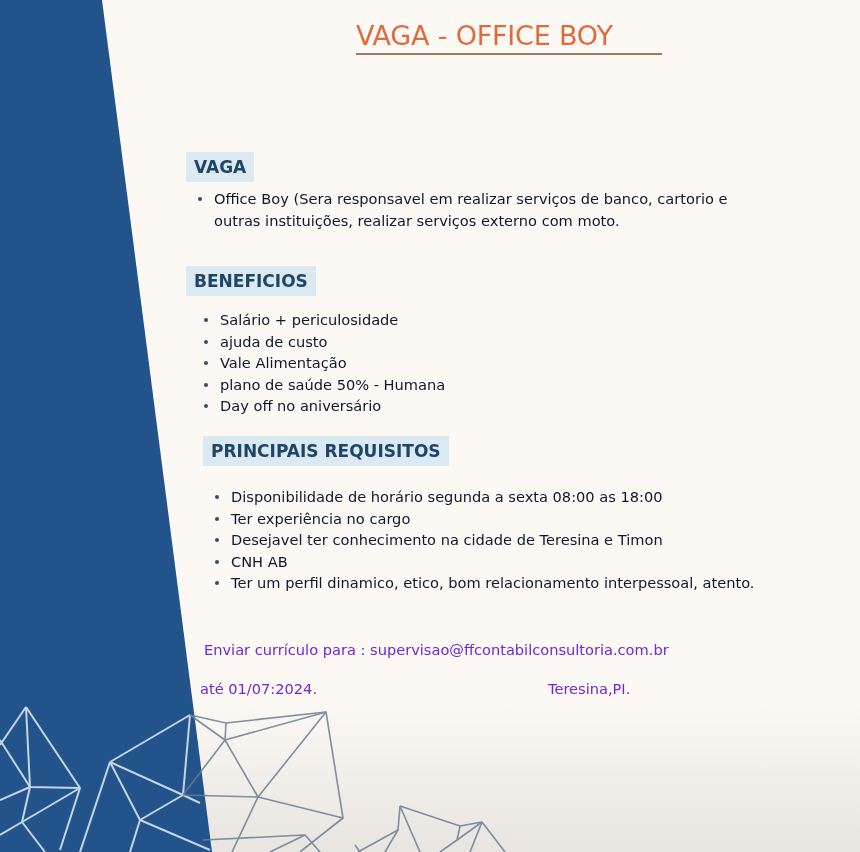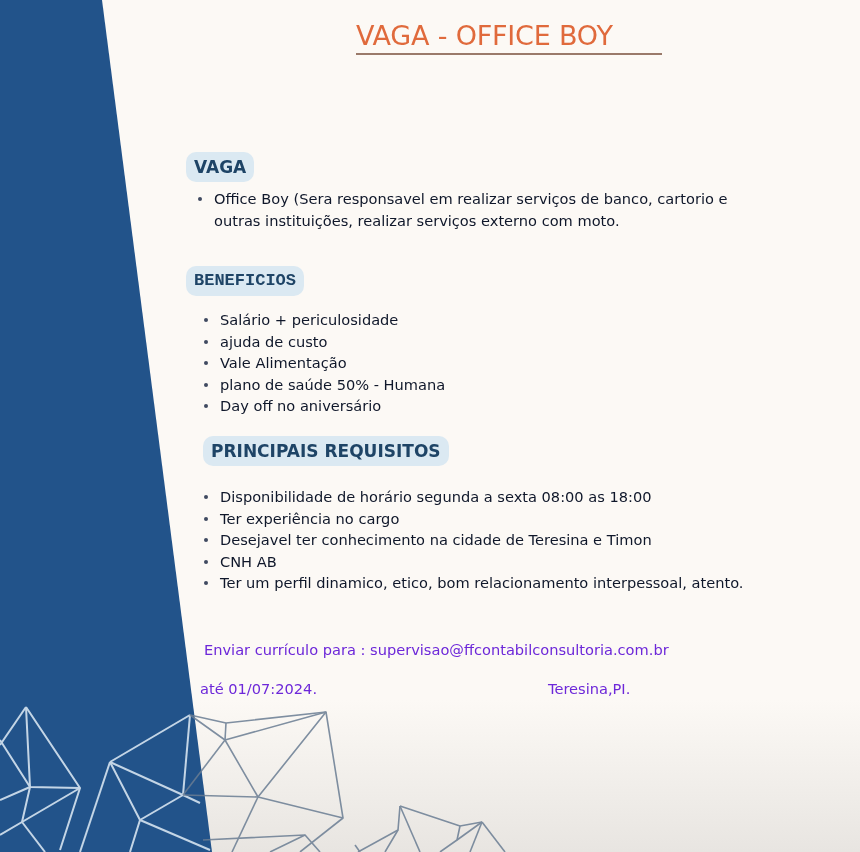--- a/index.html
+++ b/index.html
@@ -15,21 +15,21 @@
     .blue-panel { position: absolute; left: 0; top: 0; width: 860px; height: 852px; }
     .geo { position: absolute; left: 0; top: 0; width: 860px; height: 852px; }
     .title {
       position: absolute; left: 356px; top: 20px; width: 306px;
       font-family: "DejaVu Sans", sans-serif; font-weight: normal;
       font-size: 27px; color: #e06a3c; letter-spacing: -0.2px;
       white-space: nowrap;
       border-bottom: 2px solid #9a7a6a; padding-bottom: 1px; line-height: 32px;
     }
     .pill {
-      position: absolute; background: #dbe9f2; border-radius: 10px;
+      position: absolute; background: #dbe9f2; border-radius: 0;
       color: #1e4466; font-weight: bold; font-size: 17px; line-height: 30px;
       padding: 0 8px;
     }
     .list {
       position: absolute; margin: 0; padding: 0; list-style: none;
       color: #0f172a; font-size: 14.6px; line-height: 21.5px;
     }
     .list li { position: relative; padding-left: 20px; }
     .list li::before {
       content: ""; position: absolute; left: 4px; top: 9px;
@@ -89,31 +89,31 @@
   </g>
 </svg>
 
 <div class="title">VAGA - OFFICE BOY</div>
 
 <div class="pill" style="left:186px; top:152px;">VAGA</div>
 <ul class="list" style="left:194px; top:188px; width:560px;">
   <li>Office Boy (Sera responsavel em realizar serviços de banco, cartorio e outras instituições, realizar serviços externo com moto.</li>
 </ul>
 
-<div class="pill" style="left:186px; top:266px;font-family:Liberation Mono, monospace;">BENEFICIOS</div>
+<div class="pill" style="left:186px; top:266px;">BENEFICIOS</div>
 <ul class="list" style="left:200px; top:309px; width:400px;">
   <li>Salário +  periculosidade</li>
   <li>ajuda de custo</li>
   <li>Vale Alimentação</li>
   <li>plano de saúde 50% - Humana</li>
   <li>Day off no aniversário</li>
 </ul>
 
 <div class="pill" style="left:203px; top:436px;text-align:center;">PRINCIPAIS REQUISITOS</div>
-<ul class="list" style="left:200px; top:486px; width:560px;">
+<ul class="list" style="left:211px; top:486px; width:560px;">
   <li>Disponibilidade de horário segunda a sexta 08:00 as 18:00</li>
   <li>Ter experiência no cargo</li>
   <li>Desejavel ter conhecimento na cidade de Teresina e Timon</li>
   <li>CNH AB</li>
   <li> Ter um perfil dinamico, etico, bom relacionamento interpessoal, atento.</li>
 </ul>
 
 <div class="text-line" style="left:204px; top:640px;">Enviar currículo para : supervisao@ffcontabilconsultoria.com.br</div>
 <div class="text-line" style="left:200px; top:679px;">até 01/07:2024.</div>
 <div class="text-line" style="left:548px; top:679px;">Teresina,PI.</div>

